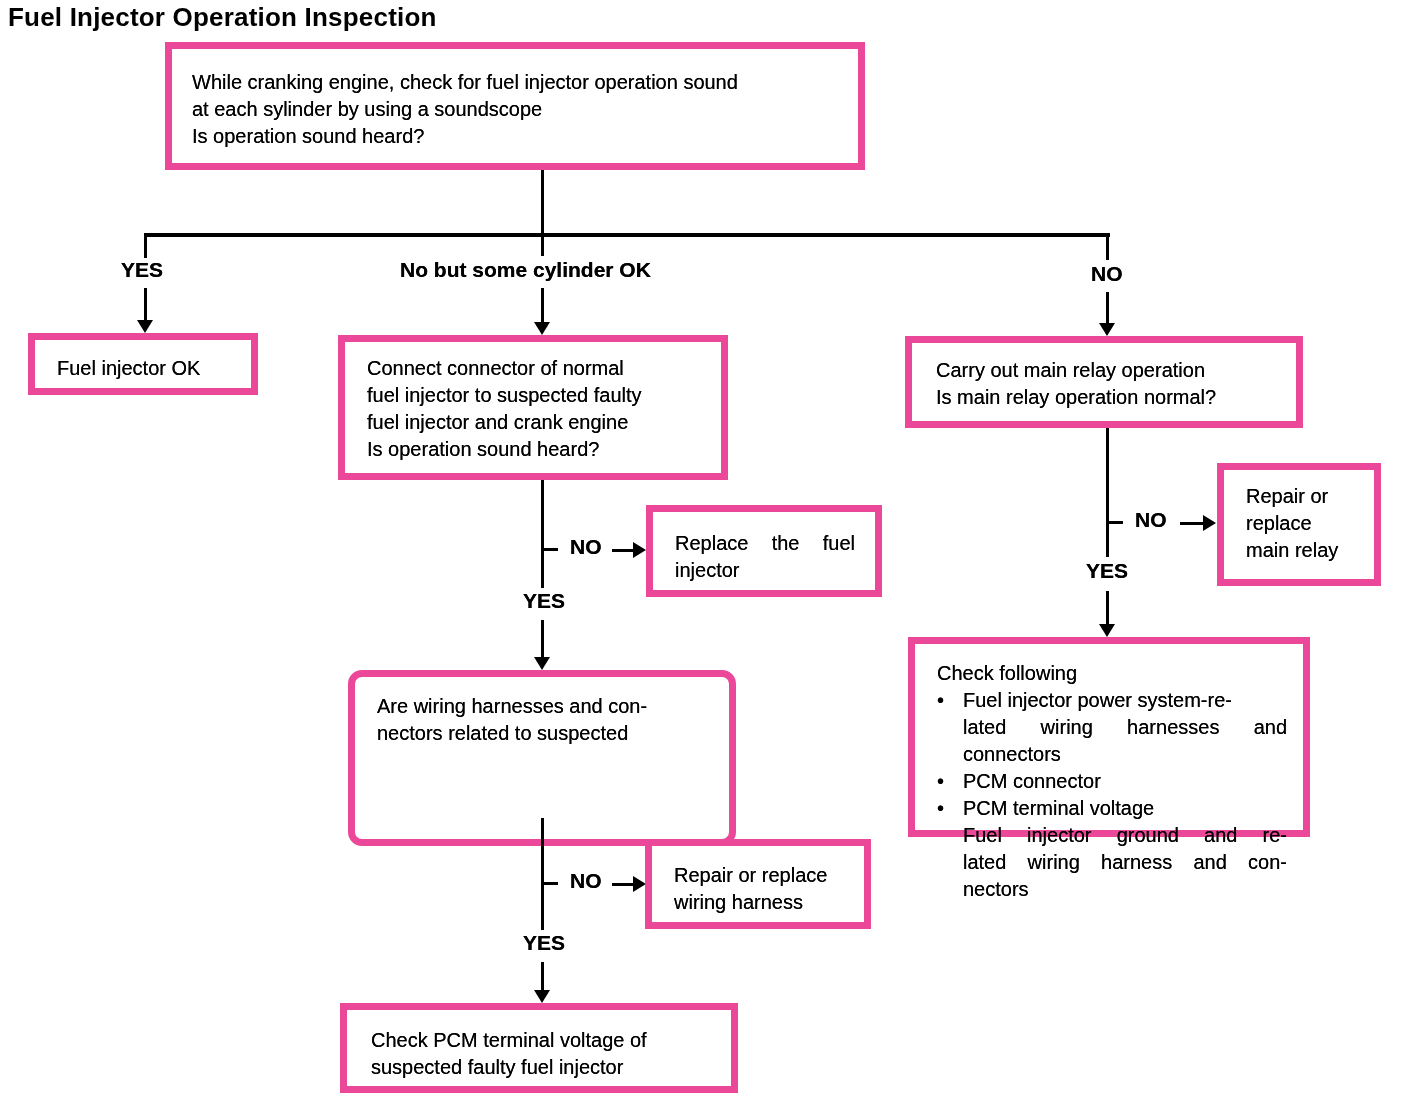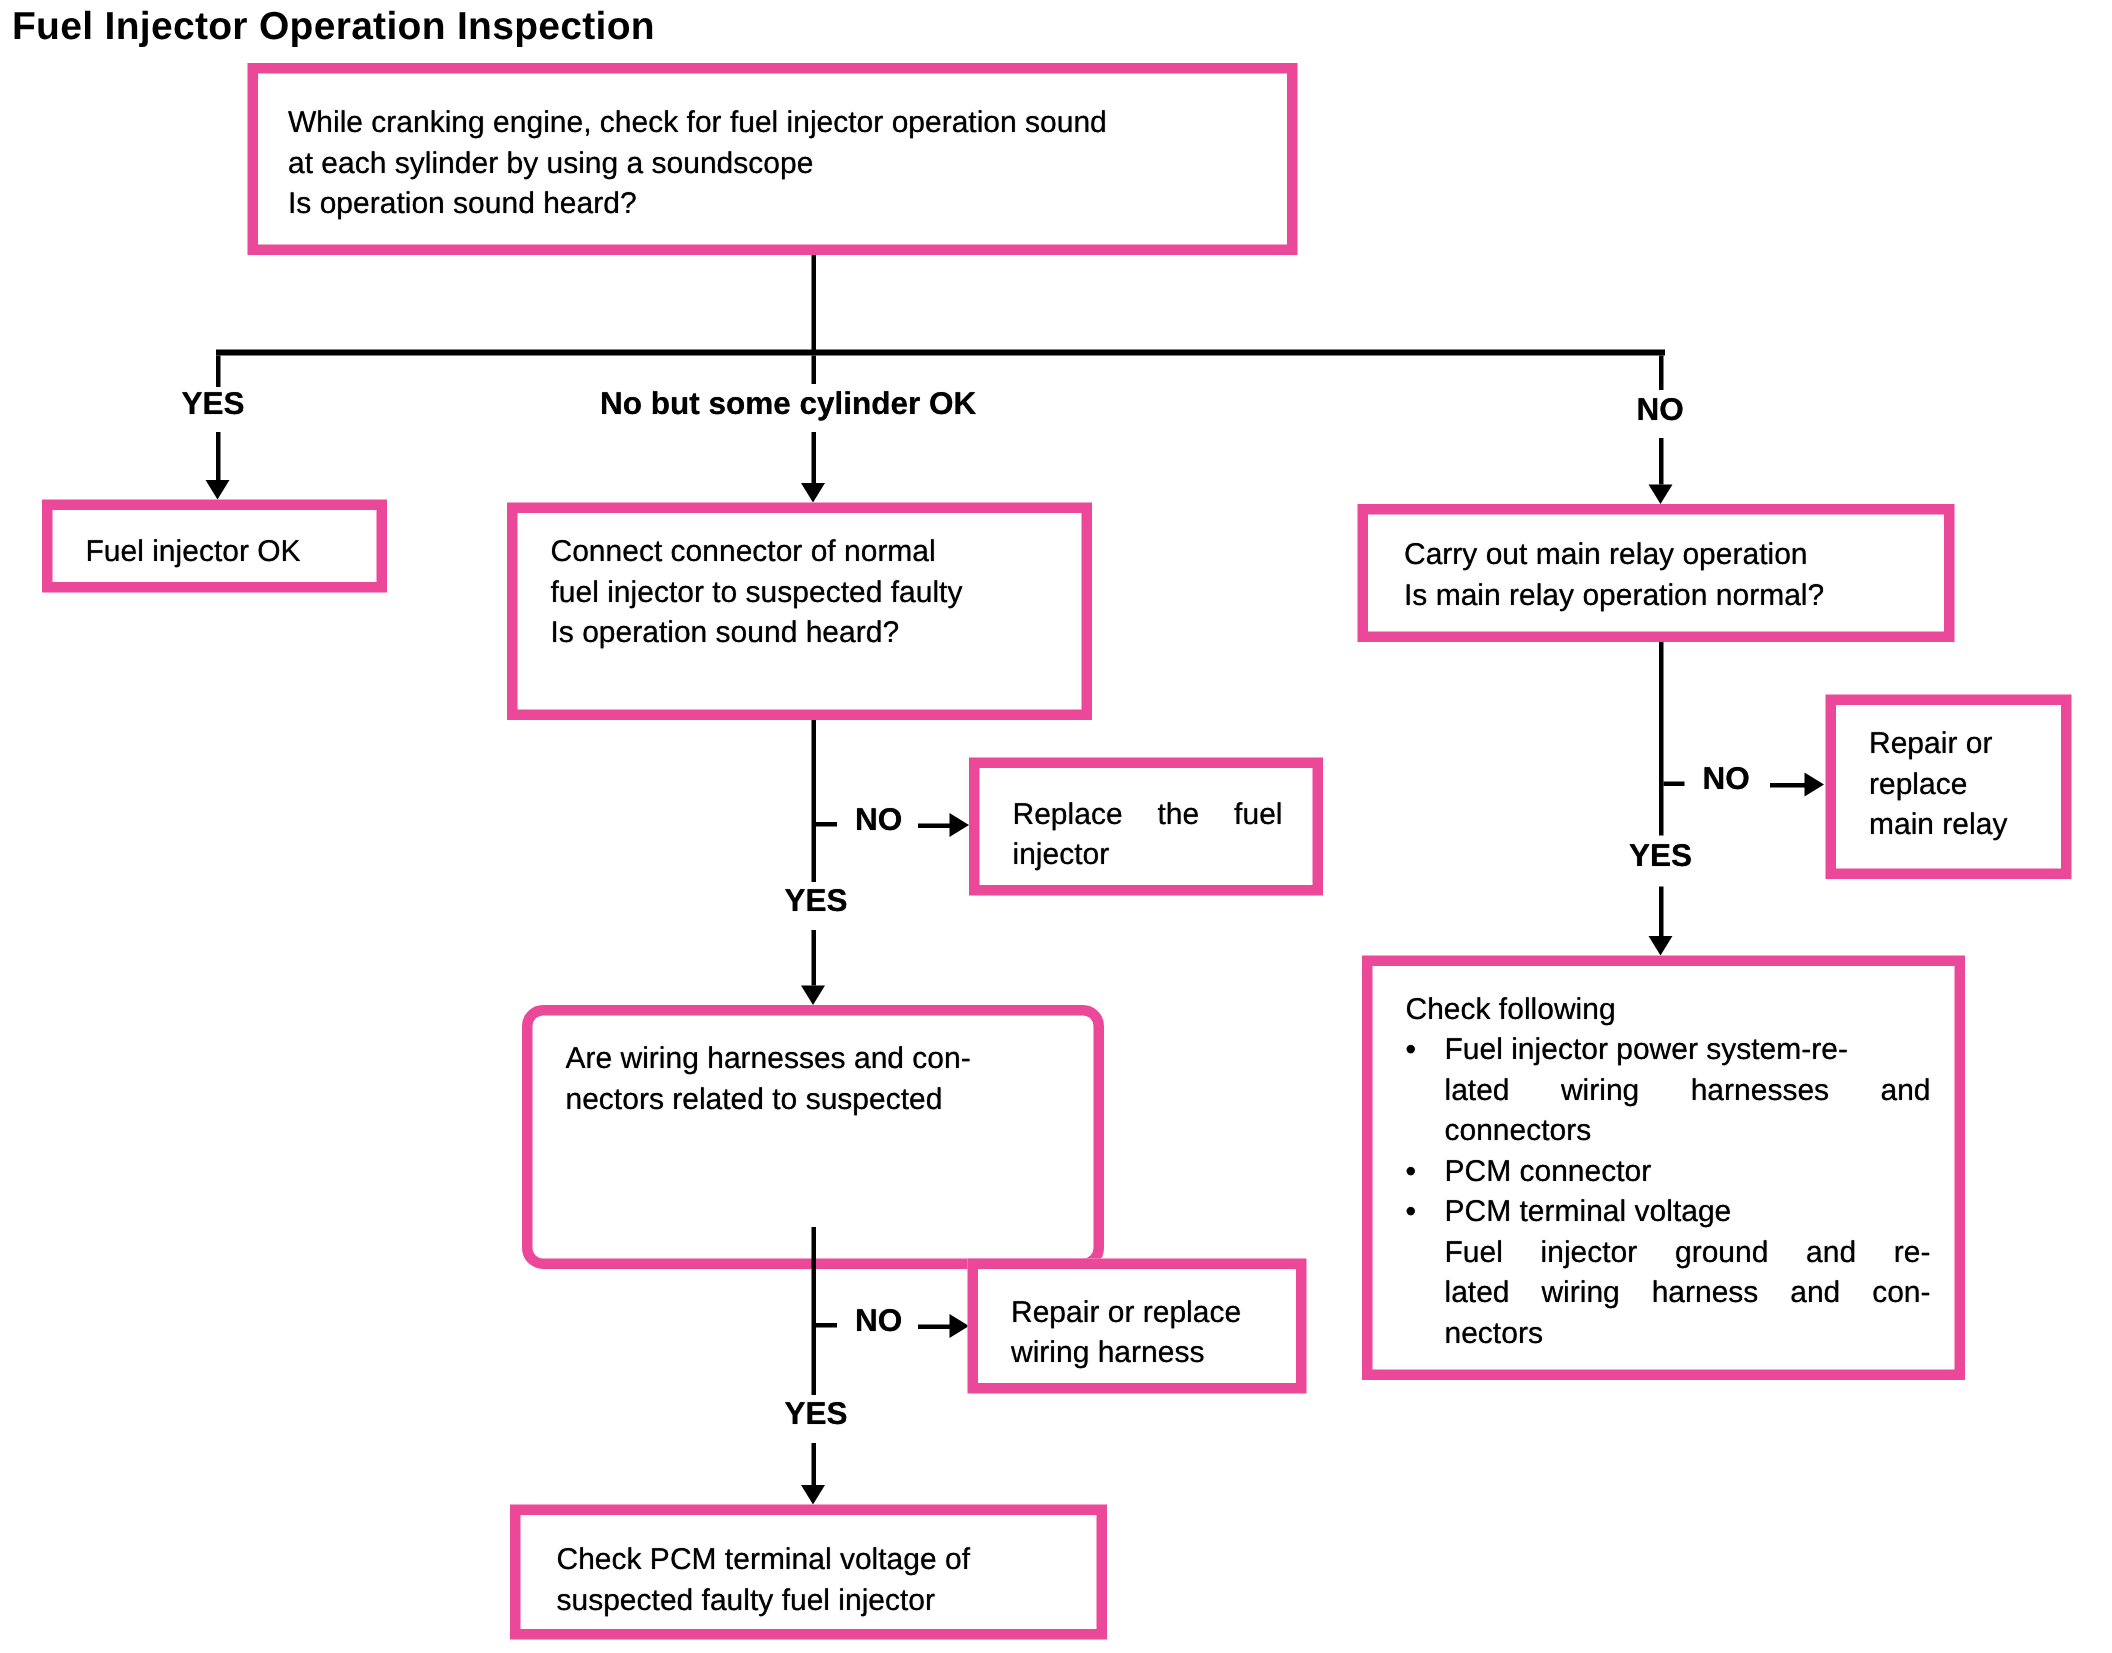--- a/index.html
+++ b/index.html
@@ -66,20 +66,21 @@
   </div>
 
   <div class="vline" style="left:541px; top:237px; width:3px; height:19px;"></div>
   <div class="lbl" style="left:397px; top:258px;">No but some cylinder OK</div>
   <div class="vline" style="left:541px; top:288px; width:3px; height:34px;"></div>
   <div class="ah-down" style="left:534px; top:322px;"></div>
 
   <div class="box" style="left:338px; top:335px; width:390px; height:145px; padding:13px 0 0 22px;">
     <div class="ln">Connect connector of normal</div>
     <div class="ln">fuel injector to suspected faulty</div>
+    <div class="ln">fuel injector and crank engine</div>
     <div class="ln">Is operation sound heard?</div>
   </div>
 
   <div class="vline" style="left:541px; top:480px; width:3px; height:108px;"></div>
   <div class="tick" style="left:544px; top:548px; width:14px; height:3px;"></div>
   <div class="lbl" style="left:567px; top:535px;">NO</div>
   <div class="hline" style="left:612px; top:549px; width:22px; height:3px;"></div>
   <div class="ah-right" style="left:633px; top:542px;"></div>
 
   <div class="box" style="left:646px; top:505px; width:236px; height:92px; padding:18px 20px 0 22px;">
@@ -135,21 +136,21 @@
   <div class="box" style="left:1217px; top:463px; width:164px; height:123px; padding:13px 10px 0 22px;">
     <div class="ln">Repair or</div>
     <div class="ln">replace</div>
     <div class="ln">main relay</div>
   </div>
 
   <div class="lbl" style="left:1083px; top:559px;">YES</div>
   <div class="vline" style="left:1106px; top:591px; width:3px; height:33px;"></div>
   <div class="ah-down" style="left:1099px; top:624px;"></div>
 
-  <div class="box" style="left:908px; top:637px; width:402px; height:283px; padding:16px 16px 0 22px;">
+  <div class="box" style="left:908px; top:637px; width:402px; height:200px; padding:16px 16px 0 22px;">
     <div class="ln">Check following</div>
 
     <div class="cf-item">
       <div class="cf-marker">•</div>
       <div class="cf-lines">
         <div class="ln">Fuel injector power system-re-</div>
         <div class="ln j">lated wiring harnesses and</div>
         <div class="ln">connectors</div>
       </div>
     </div>

